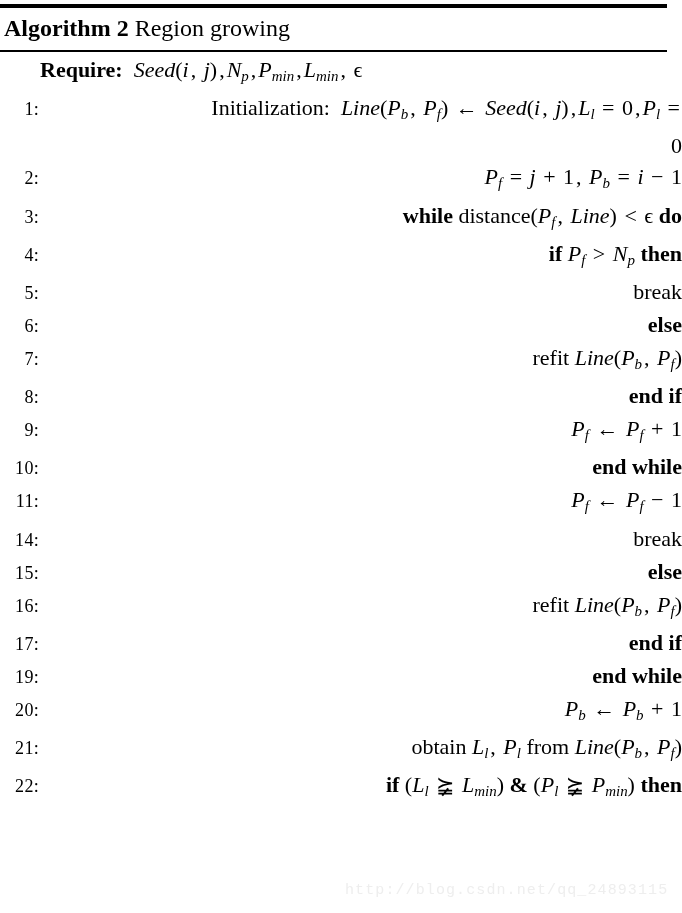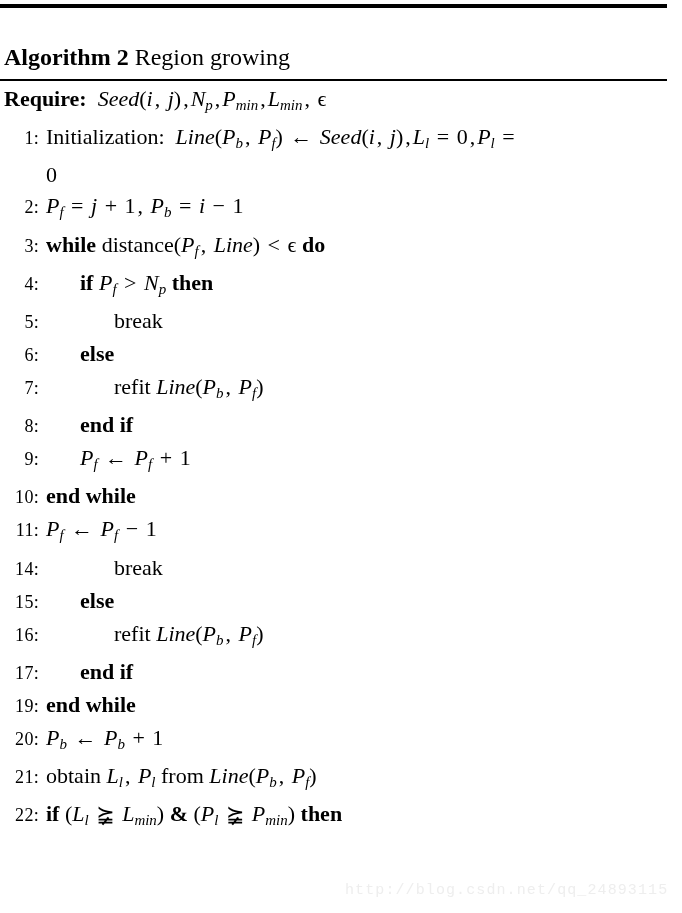--- a/index.html
+++ b/index.html
@@ -34,21 +34,20 @@
     background: #000;
     width: 667px;
     margin: 0;
   }
 
   .title {
     font-size: 24px;
     line-height: 38px;
     padding: 1px 0 3px 4px;
     white-space: nowrap;
-    margin-top: 29px;
   }
   .title .alg-word {
     font-weight: bold;
   }
   .title .alg-num {
     font-weight: bold;
   }
   .title .alg-name {
     font-weight: normal;
   }
@@ -58,40 +57,42 @@
   }
 
   .require-line {
     font-size: 22px;
     line-height: 31px;
     padding-left: 4px;
     white-space: nowrap;
   }
   .require-kw {
     font-weight: bold;
+    margin-left: 36px;
   }
 
   .line {
     display: flex;
     align-items: baseline;
     font-size: 22px;
     line-height: 31px;
     white-space: nowrap;
   }
   .lineno {
     width: 46px;
     min-width: 46px;
     text-align: right;
     font-size: 18px;
     padding-right: 7px;
     box-sizing: border-box;
     letter-spacing: 0.3px;
   }
   .content {
     flex: 1 1 auto;
+    text-align: right;
   }
   .ind0 { padding-left: 0; }
   .ind1 { padding-left: 34px; }
   .ind2 { padding-left: 68px; }
 
   
   .cont {
     display: flex;
     font-size: 22px;
     line-height: 31px;

